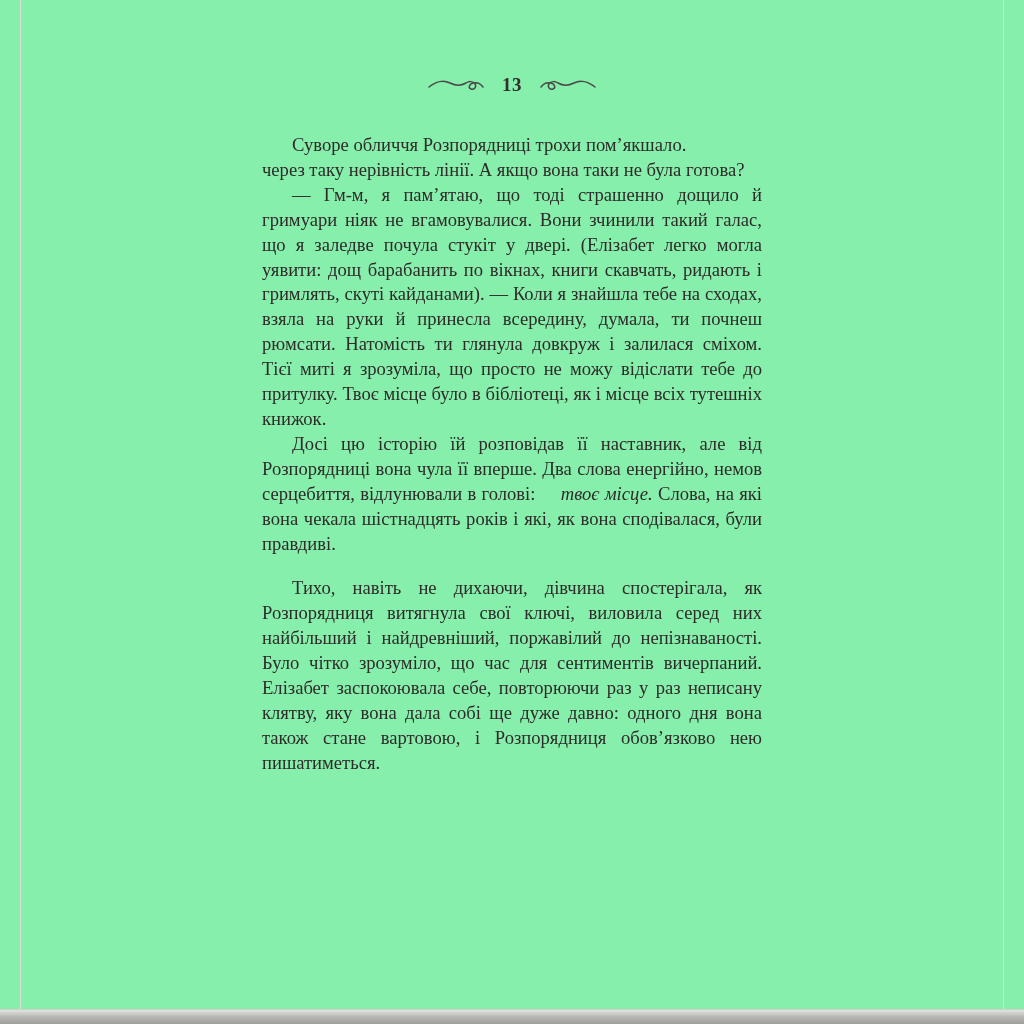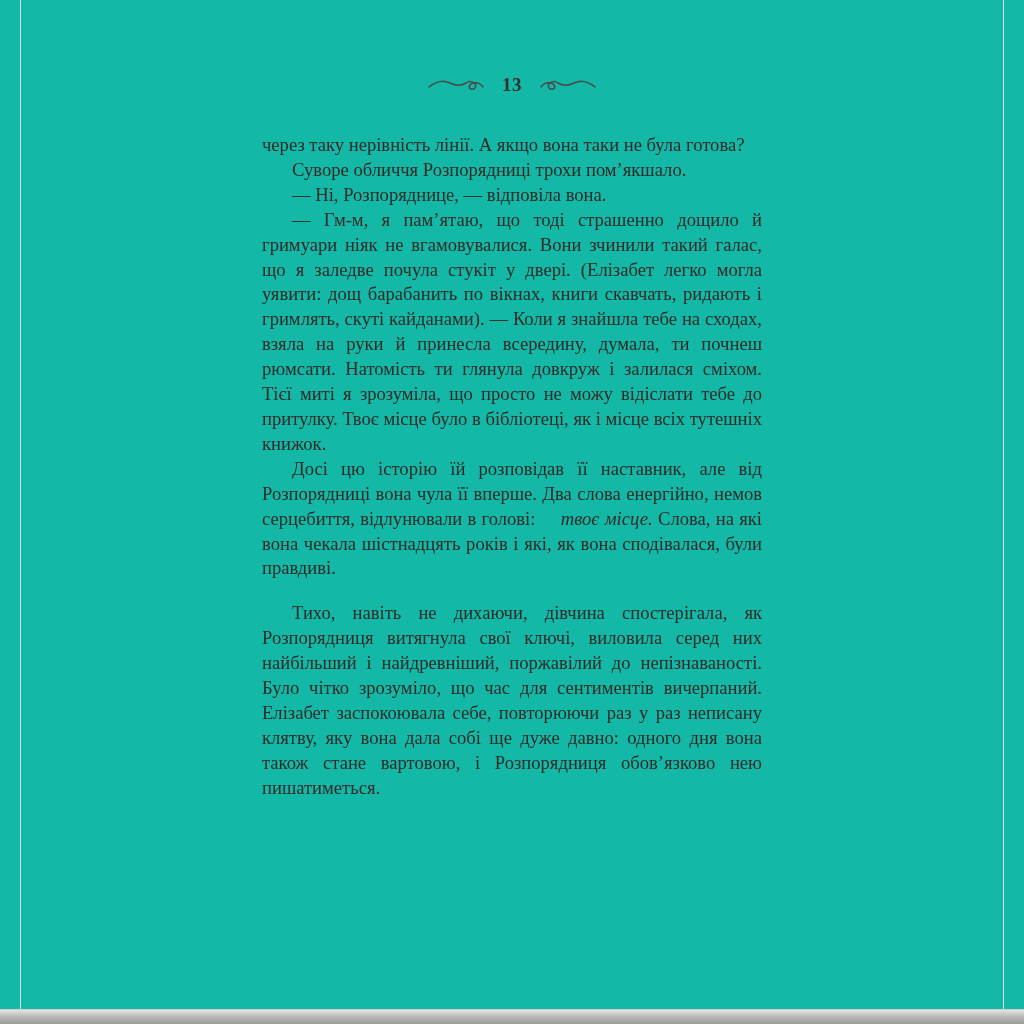--- a/index.html
+++ b/index.html
@@ -6,21 +6,21 @@
   * { margin: 0; padding: 0; box-sizing: border-box; }
   html, body { width: 1024px; height: 1024px; }
   body {
     background: #ffffff;
     font-family: "Liberation Serif", "DejaVu Serif", serif;
   }
   .page {
     position: relative;
     width: 1024px;
     height: 1024px;
-    background: #14b8a6;
+    background: #86efac;
     overflow: hidden;
   }
   .edge {
     position: absolute;
     top: 0;
     bottom: 15px;
     width: 1px;
     background: #dcdcda;
   }
   .edge-left  { left: 20px; }
@@ -82,21 +82,20 @@
     </span>
     <span class="page-number">13</span>
     <span class="flourish mirrored">
       <svg width="56" height="16" viewBox="0 0 56 16" aria-hidden="true">
         <path d="M1 10 C 8 4 16 3 22 6 C 28 9 33 9 38 6 C 41 4 45 4 47 7 C 49 10 46 13 43 12 C 40 11 41 7 45 6 C 49 5 53 7 55 10" fill="none" stroke="#4c4947" stroke-width="1.5" stroke-linecap="round"></path>
       </svg>
     </span>
   </header>
 
   <main class="text-block">
+    <p class="para indent">Суворе обличчя Розпорядниці трохи пом’якшало.</p>
     <p class="para">через таку нерівність лінії. А якщо вона таки не була готова?</p>
-    <p class="para indent">Суворе обличчя Розпорядниці трохи пом’якшало.</p>
-    <p class="para indent">— Ні, Розпоряднице, — відповіла вона.</p>
     <p class="para indent">— Гм-м, я пам’ятаю, що тоді страшенно дощило й гримуари ніяк не вгамовувалися. Вони зчинили такий галас, що я заледве почула стукіт у двері. (Елізабет легко могла уявити: дощ барабанить по вікнах, книги скавчать, ридають і гримлять, скуті кайданами). — Коли я знайшла тебе на сходах, взяла на руки й принесла всередину, думала, ти почнеш рюмсати. Натомість ти глянула довкруж і залилася сміхом. Тієї миті я зрозуміла, що просто не можу відіслати тебе до притулку. Твоє місце було в бібліотеці, як і місце всіх тутешніх книжок.</p>
     <p class="para indent"><span>Досі цю історію їй розповідав її наставник, але від Розпорядниці вона чула її вперше. Два слова енергійно, немов серцебиття, відлунювали в голові: </span><em class="emph">твоє місце.</em><span> Слова, на які вона чекала шістнадцять років і які, як вона сподівалася, були правдиві.</span></p>
     <p class="para indent space-before">Тихо, навіть не дихаючи, дівчина спостерігала, як Розпорядниця витягнула свої ключі, виловила серед них найбільший і найдревніший, поржавілий до непізнаваності. Було чітко зрозуміло, що час для сентиментів вичерпаний. Елізабет заспокоювала себе, повторюючи раз у раз неписану клятву, яку вона дала собі ще дуже давно: одного дня вона також стане вартовою, і Розпорядниця обов’язково нею пишатиметься.</p>
   </main>
 
 </div>
 
 </body></html>

